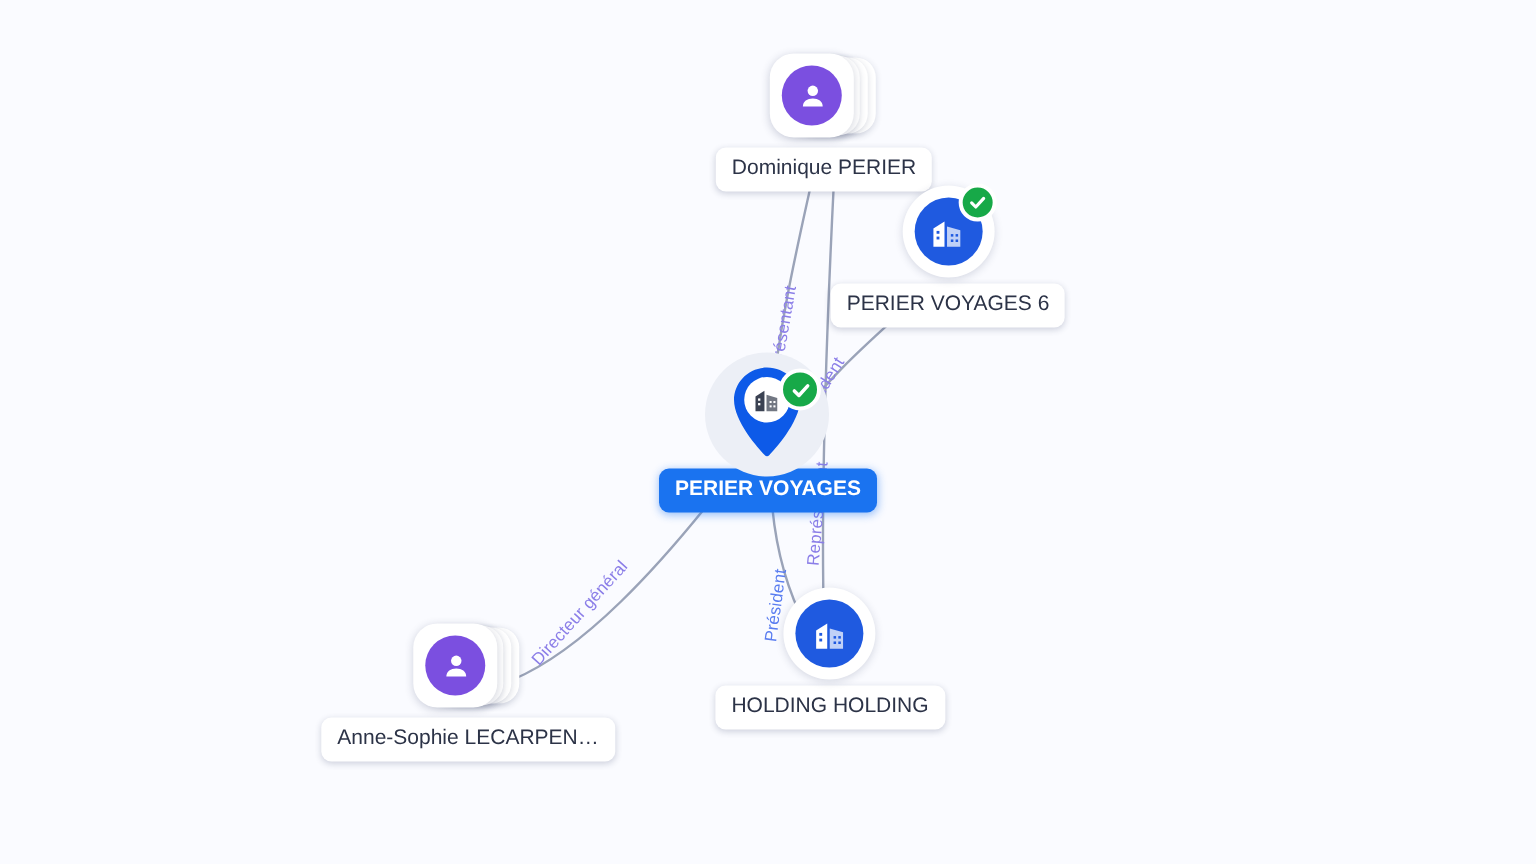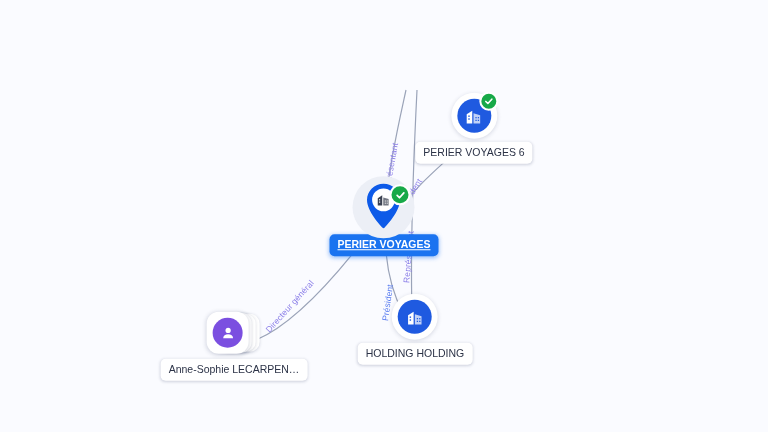--- a/index.html
+++ b/index.html
@@ -140,21 +140,20 @@
     padding: 5px 8px 6px 8px;
     border-radius: 5px;
     white-space: nowrap;
     box-shadow: 0 1px 3px rgba(40,50,90,0.20);
   }
   .node-label.selected {
     background: #1a73f0;
     color: #ffffff;
     font-weight: bold;
     box-shadow: 0 1px 4px rgba(26,115,240,0.45);
-    text-decoration: underline;
   }
   
   .edge-label {
     position: absolute;
     font-size: 8.5px;
     line-height: 1;
     white-space: nowrap;
     transform-origin: 0 50%;
     letter-spacing: 0.1px;
   }
@@ -190,20 +189,35 @@
   <div class="edge-label purple" style="left:395px; top:165px; transform: rotate(-80deg) translate(-50%,-50%);">Représentant</div>
 
   <div class="edge-label purple" style="left:413px; top:253px; transform: rotate(-85deg) translate(-50%,-50%);">Représentant</div>
 
   <div class="edge-label purple" style="left:414px; top:193px; transform: rotate(-58deg) translate(-50%,-50%);">Président</div>
 
   <div class="edge-label blue" style="left:392px; top:299px; transform: rotate(-82deg) translate(-50%,-50%);">Président</div>
 
   <div class="edge-label purple" style="left:293px; top:305px; transform: rotate(-48deg) translate(-50%,-50%);">Directeur général</div>
 
+  <div class="node" style="left:412px; top:60px;">
+    <div class="person-stack">
+      <div class="stack-card c3"></div>
+      <div class="stack-card c2"></div>
+      <div class="stack-card c1"></div>
+      <div class="stack-card c0"></div>
+      <div class="avatar-circle">
+        <svg width="17" height="17" viewBox="0 0 24 24" fill="#ffffff">
+          <circle cx="12" cy="8" r="3.7"></circle>
+          <path d="M5 19c0-3.6 3.1-5.6 7-5.6s7 2 7 5.6z"></path>
+        </svg>
+      </div>
+    </div>
+    <div class="node-label">Dominique PERIER</div>
+  </div>
 
   <div class="node" style="left:474px; top:128px;">
     <div class="company-wrap">
       <div class="company-halo"></div>
       <div class="company-circle">
         <svg width="19" height="19" viewBox="0 0 24 24" fill="#ffffff">
           <path d="M3 21V9.5L10 5v16z"></path>
           <path d="M11.6 21V8.2L20 10.6V21z" opacity="0.72"></path>
           <rect x="5" y="11" width="1.8" height="1.8" fill="#1f5ae0"></rect>
           <rect x="5" y="14.6" width="1.8" height="1.8" fill="#1f5ae0"></rect>

